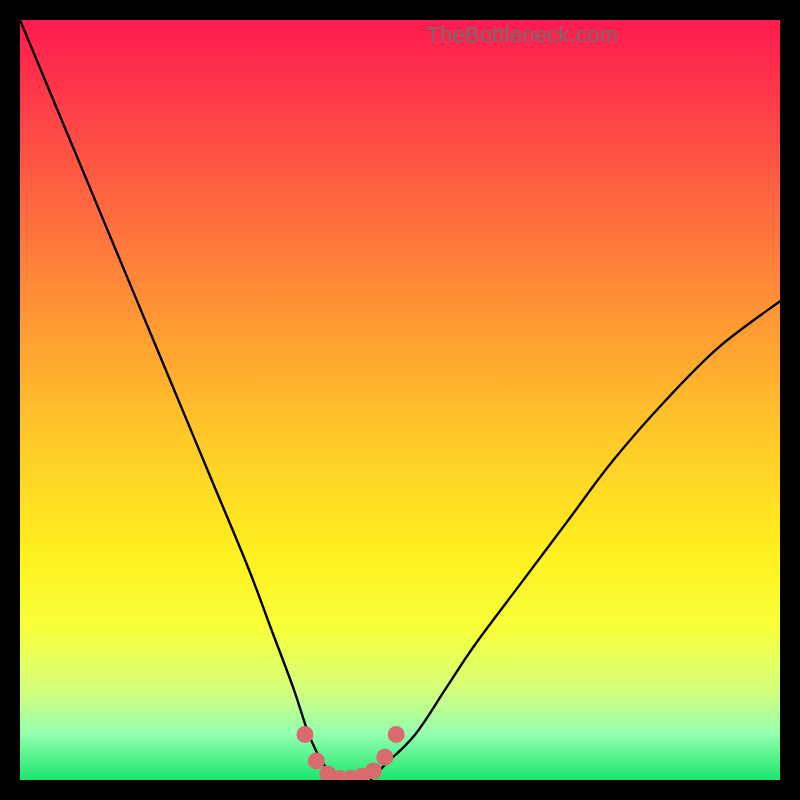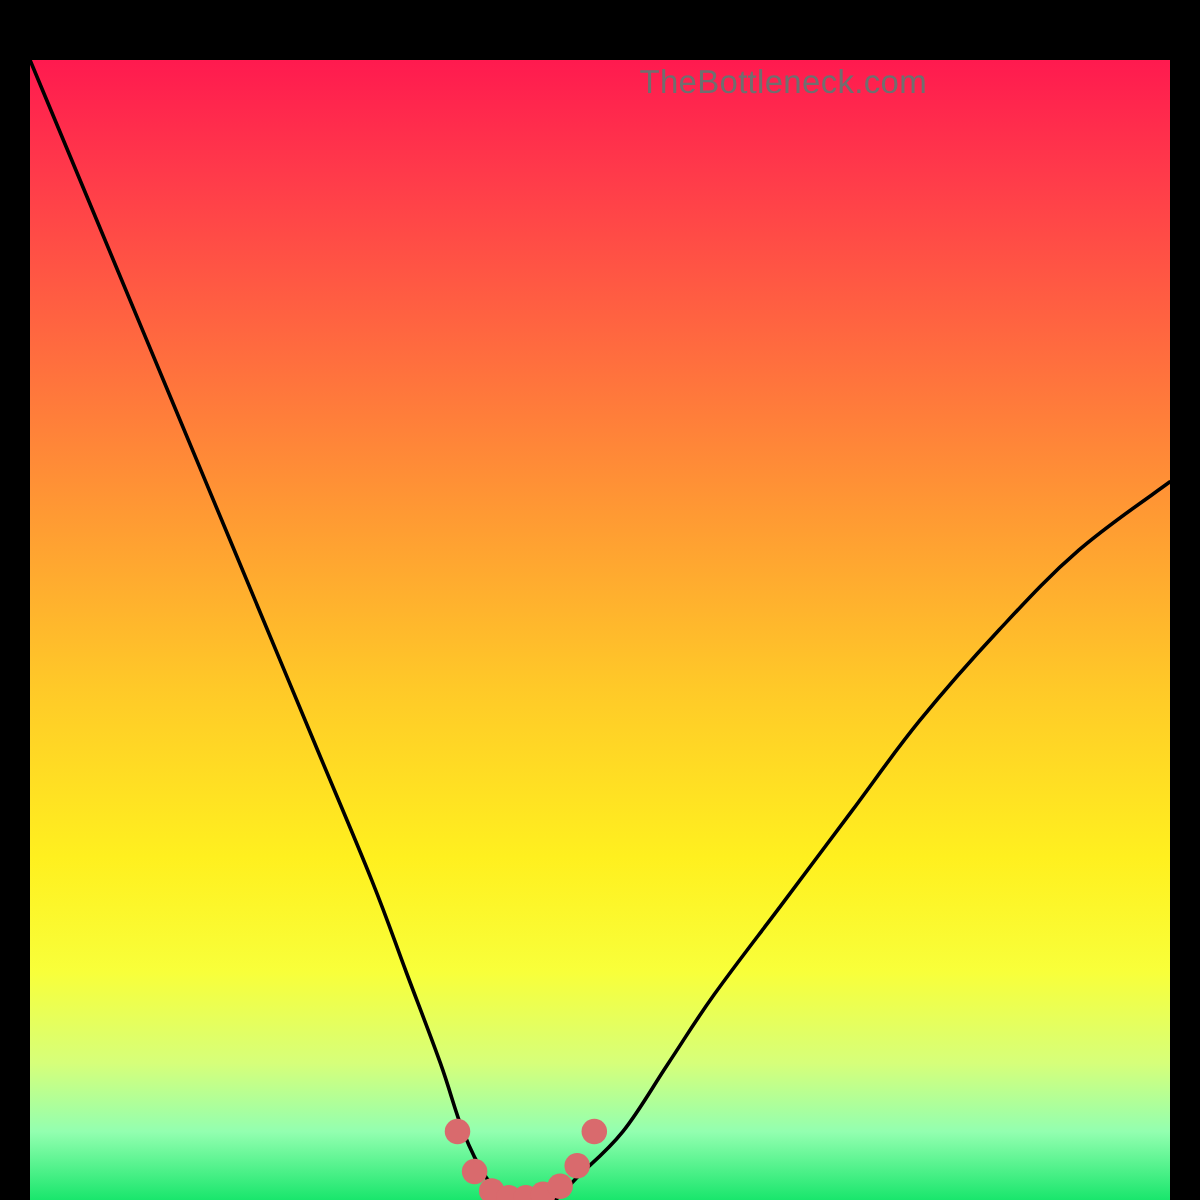--- a/index.html
+++ b/index.html
@@ -11,21 +11,20 @@
     overflow: hidden;
     font-family: Arial, Helvetica, sans-serif;
   }
   .frame {
     position: absolute;
     left: 20px;
     top: 20px;
     width: 604px;
     height: 760px;
     background: #000;
-    margin-top: 20px;
   }
   .plot-area {
     position: absolute;
     left: 0;
     top: 0;
     width: 760px;
     height: 760px;
   }
   .watermark {
     position: absolute;

